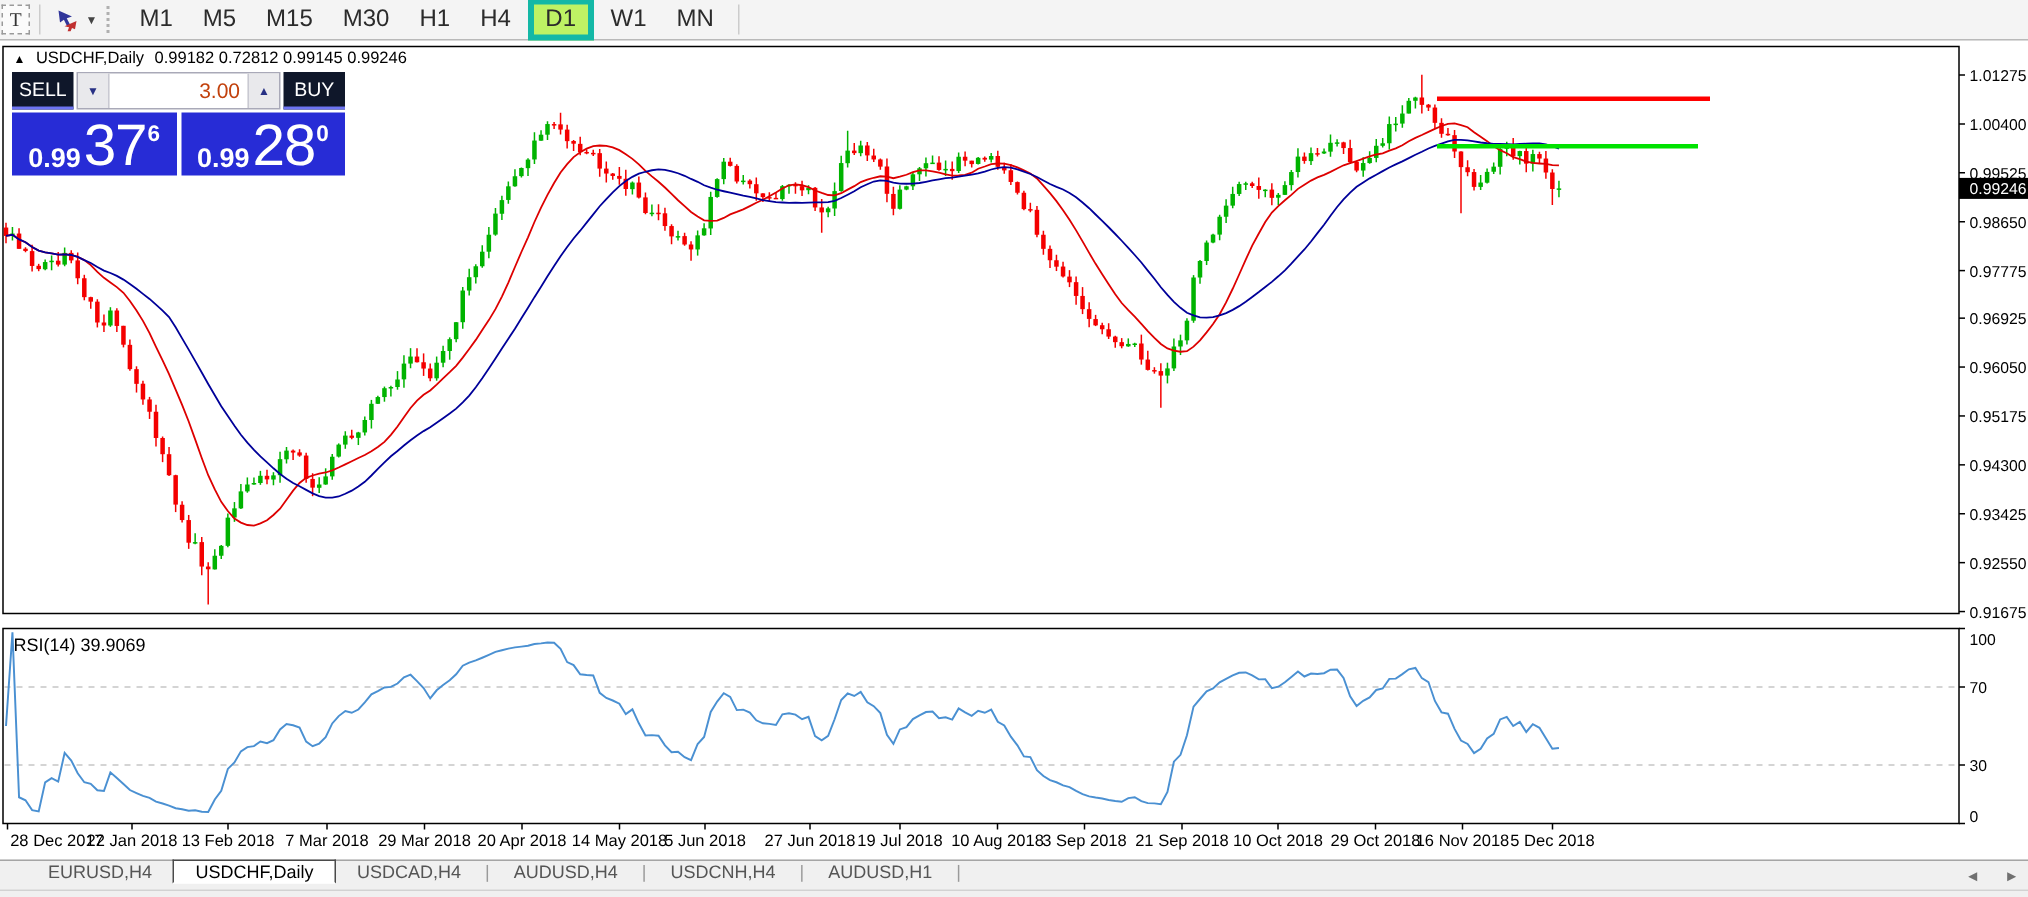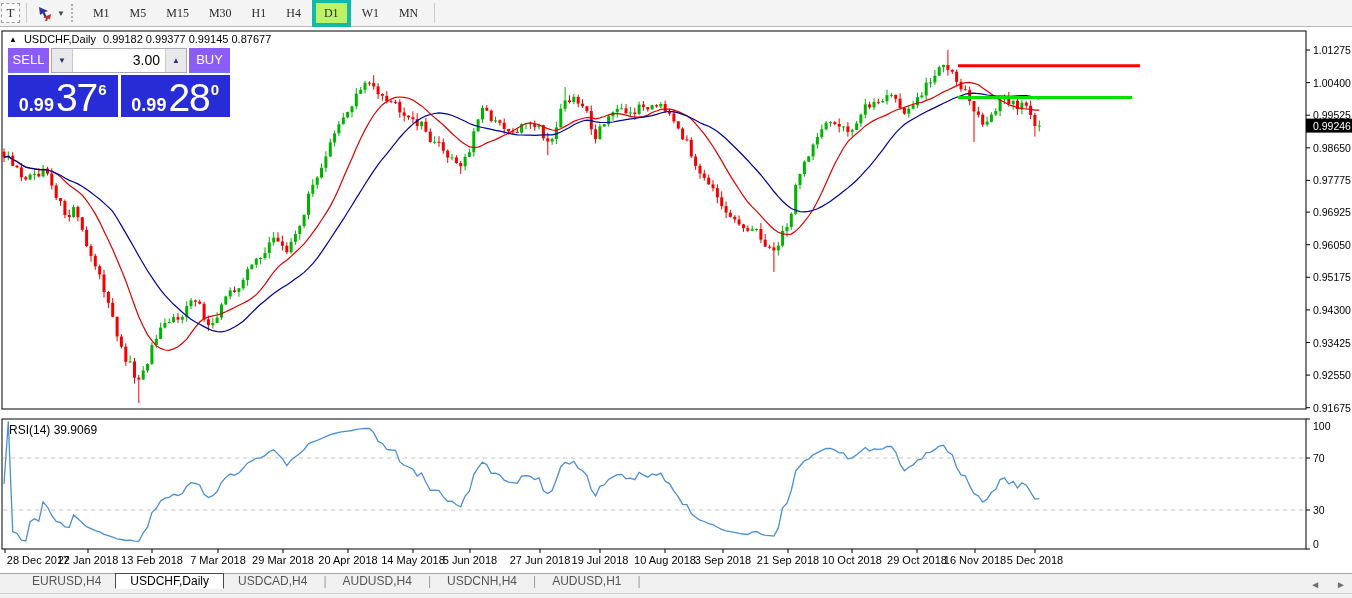--- a/index.html
+++ b/index.html
@@ -19,46 +19,46 @@
     width:17px;height:18px;margin-left:1px;border:1px dashed #9a9a9a;
     display:flex;align-items:center;justify-content:center;
     font-family:"Liberation Serif","DejaVu Serif",serif;
     font-size:13px;color:#333;background:#fbfbfb;
   }
   .tb-sep{width:1px;height:20px;background:#cccccc;margin:0 6px;}
   .tb-grip{width:3px;height:18px;border-left:2px dotted #b0b0b0;margin:0 7px 0 3px;}
   .tool-arrows{display:flex;align-items:center;gap:3px;padding:2px 3px;}
   .tool-caret{font-size:8px;color:#444;}
   .tf-btn{
-    font-size:12px;color:#2b2b2b;padding:4px 8px;margin:0 1px;
-    border:1px solid transparent;background:transparent;line-height:12px;font-family:Liberation Serif, serif;
+    font-size:16px;color:#2b2b2b;padding:4px 8px;margin:0 1px;
+    border:1px solid transparent;background:transparent;line-height:12px;
   }
   .tf-btn.active{background:#bef264;border:4px solid #14b8a6;}
   
   #chart-svg{position:absolute;top:27px;left:0;}
   #chart-svg text{font-family:"Liberation Sans","DejaVu Sans",sans-serif;}
   .symbol-header{
     position:absolute;left:9px;top:33px;font-size:11px;color:#000;
     display:flex;align-items:center;gap:7px;z-index:5;
   }
   .hdr-tri{font-size:8px;color:#000;}
   
   .trade-widget{position:absolute;left:8px;top:48px;width:222px;z-index:6;}
   .tw-row1{display:flex;height:25px;margin-bottom:2px;}
   .tw-sell,.tw-buy{
-    width:41px;background:#8b5cf6;color:#fff;font-size:13px;
+    width:41px;background:#0f172a;color:#fff;font-size:13px;
     display:flex;align-items:center;justify-content:center;
     border-bottom:2px solid #6d74f2;box-sizing:border-box;
   }
   .tw-spin{flex:1;display:flex;margin:0 2px;border:1px solid #a9a9b8;background:#fff;box-sizing:border-box;}
   .tw-spin-btn{width:21px;background:#e9e9ec;color:#273084;font-size:8px;
     display:flex;align-items:center;justify-content:center;border:0;}
   .tw-spin-btn.dn{border-right:1px solid #c9c9d2;}
   .tw-spin-btn.up{border-left:1px solid #c9c9d2;}
-  .tw-vol{flex:1;font-size:14px;color:#000000;text-align:right;padding:3px 5px 0 0;}
+  .tw-vol{flex:1;font-size:14px;color:#c2410c;text-align:right;padding:3px 5px 0 0;}
   .tw-row2{display:flex;gap:3px;height:42px;}
   .tw-price{
     flex:1;background:#272cd6;color:#fff;display:flex;align-items:flex-end;
     justify-content:center;padding-bottom:4px;box-sizing:border-box;
   }
   .twp-small{font-size:18px;font-weight:bold;margin-right:2px;line-height:15px;}
   .twp-big{font-size:39px;line-height:31px;font-weight:500;letter-spacing:-1px;}
   .twp-sup{font-size:15px;font-weight:bold;line-height:12px;transform:translateY(-17px);margin-left:1px;}
   
   .rsi-label{position:absolute;left:9px;top:423px;font-size:12px;color:#000;z-index:5;}
@@ -674,21 +674,21 @@
       <line x1="975" y1="522" x2="975" y2="526" stroke="#000"></line>
       <text x="975" y="537" text-anchor="middle" font-size="11" fill="#000">16 Nov 2018</text>
       <line x1="1035" y1="522" x2="1035" y2="526" stroke="#000"></line>
       <text x="1035" y="537" text-anchor="middle" font-size="11" fill="#000">5 Dec 2018</text>
     </g>
   </svg>
 
 <div class="symbol-header">
   <span class="hdr-tri">▲</span>
   <span>USDCHF,Daily</span>
-  <span>0.99182 0.99377 0.99145 0.87677</span>
+  <span>0.99182 0.72812 0.99145 0.99246</span>
 </div>
 
 <div class="trade-widget">
   <div class="tw-row1">
     <div class="tw-sell">SELL</div>
     <div class="tw-spin">
       <button class="tw-spin-btn dn">▼</button>
       <div class="tw-vol">3.00</div>
       <button class="tw-spin-btn up">▲</button>
     </div>

